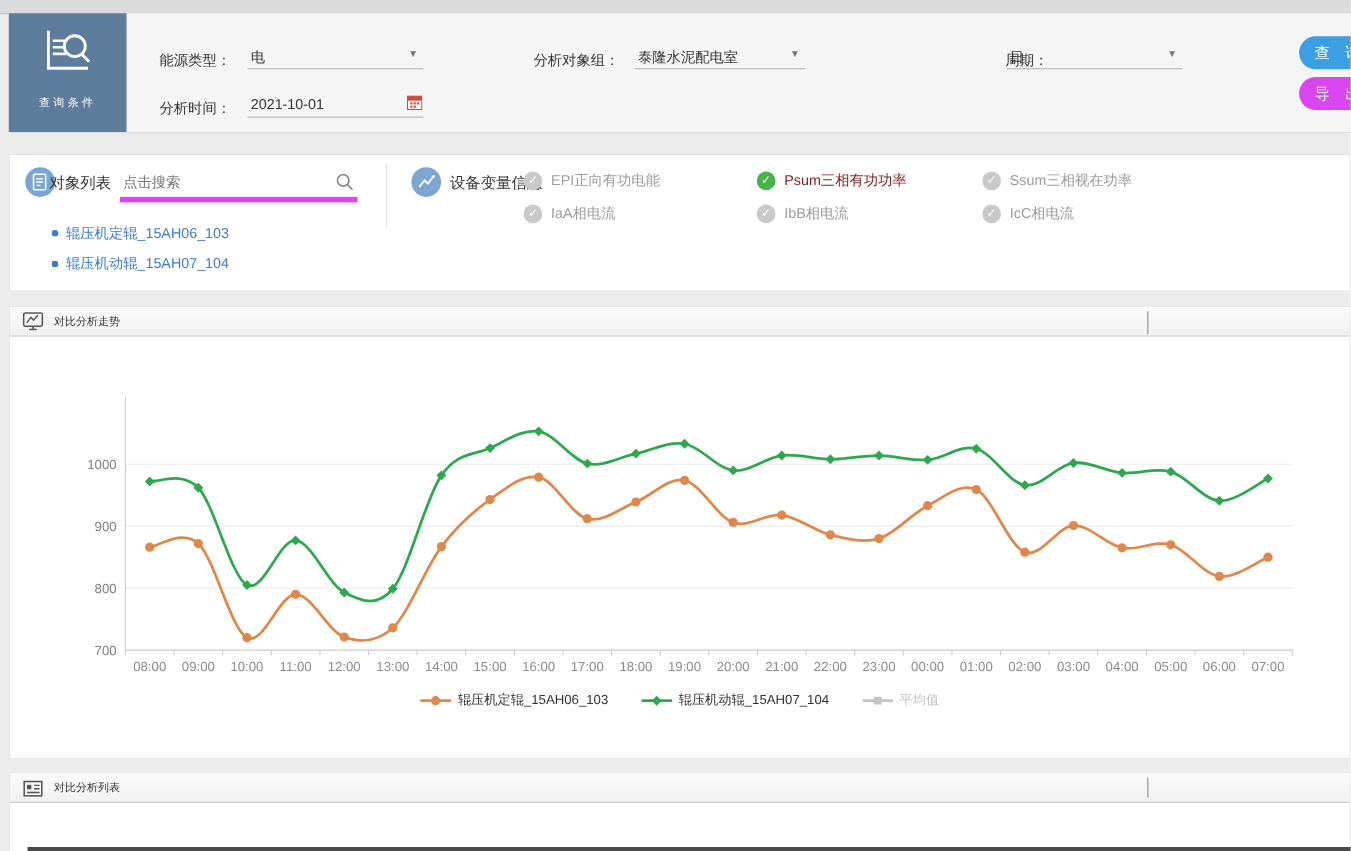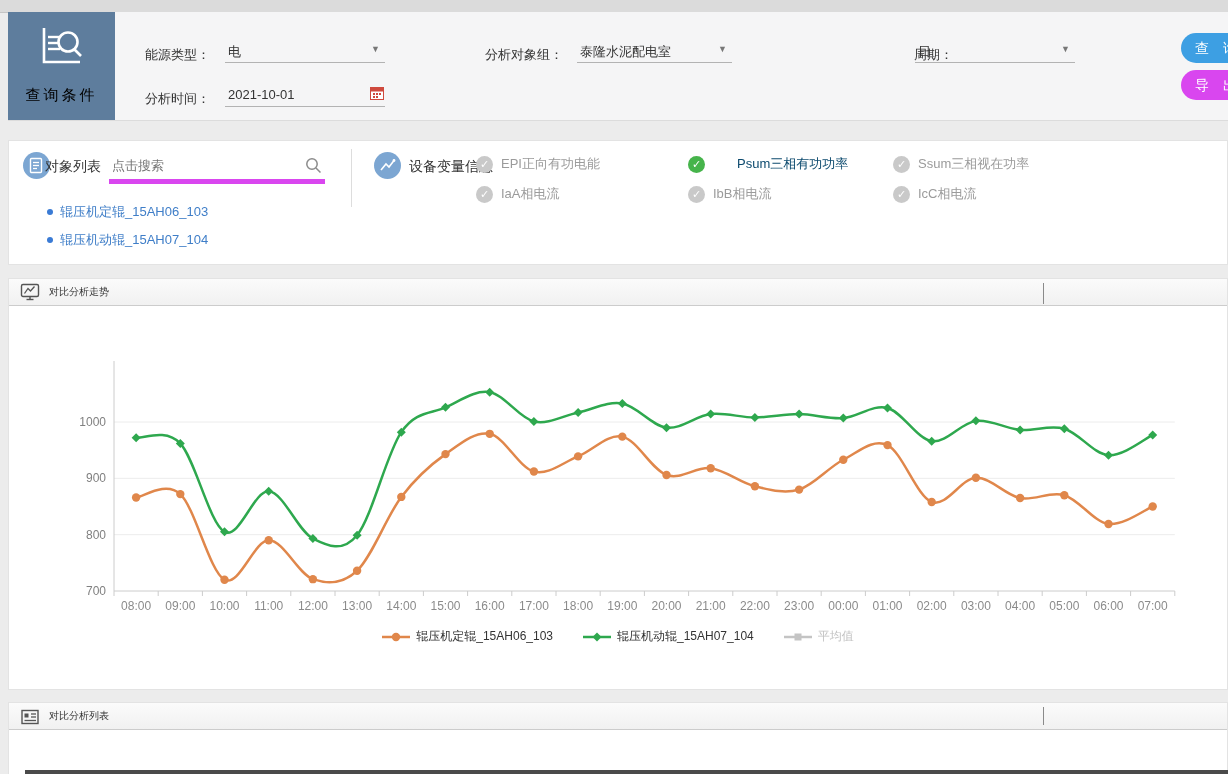--- a/index.html
+++ b/index.html
@@ -5,21 +5,21 @@
   html,body{margin:0;padding:0;}
   #app{position:relative;width:1228px;height:774px;background:#ececec;overflow:hidden;
        font-family:"Liberation Sans",sans-serif;-webkit-font-smoothing:antialiased;}
 
   
   .top-strip{position:absolute;left:0;top:0;width:1228px;height:12px;background:#dbdbdb;border-bottom:1px solid #c5c5c5;}
 
   
   .query-panel{position:absolute;left:8px;top:12px;width:1220px;height:108px;background:#f5f5f6;border-bottom:1px solid #dcdcdc;}
   .logo{position:absolute;left:0;top:0;width:107px;height:108px;background:#5e7d9d;}
-  .logo-title{position:absolute;left:0;right:0;top:74px;text-align:center;color:#000000;font-size:15px;letter-spacing:3px;}
+  .logo-title{position:absolute;left:0;right:0;top:74px;text-align:center;color:#ffffff;font-size:10px;letter-spacing:3px;}
   .logo-icon{position:absolute;left:30px;top:14px;}
   .f-label{position:absolute;font-size:13px;color:#333;white-space:nowrap;}
   .select,.datefield{position:absolute;height:24px;border-bottom:1px solid #b3b3b3;background:transparent;}
   .select .val,.datefield .val{position:absolute;left:3px;top:5px;font-size:13px;color:#333;white-space:nowrap;}
   .dd-arrow{position:absolute;right:5px;top:7px;font-size:9px;color:#777;line-height:1;}
   .cal-icon{position:absolute;right:1px;top:4px;}
   .hbtn{position:absolute;left:1173px;width:75px;height:30px;border-radius:15px 0 0 15px;color:#fff;
         font-size:14px;letter-spacing:5px;text-align:center;line-height:30px;cursor:pointer;}
   .btn-query{top:21px;background:#3d9fe3;}
   .btn-export{top:58px;background:#d946ef;}
@@ -33,21 +33,21 @@
   .search input{border:none;outline:none;background:transparent;font-size:13px;color:#555;width:182px;padding:7px 0 0 3px;}
   .search svg{position:absolute;right:3px;top:6px;}
   .v-divider{position:absolute;left:342px;top:8px;height:58px;width:0;border-left:1px solid #ddd;}
   .obj-item{position:absolute;display:flex;align-items:center;gap:7px;cursor:pointer;}
   .bullet{width:6px;height:6px;border-radius:50%;background:#3a7bd5;}
   .obj-item span.txt{font-size:13px;color:#3f7ec8;}
   .chk-item{position:absolute;display:flex;align-items:center;gap:8px;cursor:pointer;}
   .chk{width:17px;height:17px;border-radius:50%;background:#c9c9c9;color:#fff;font-size:11px;line-height:17px;text-align:center;}
   .chk-item.checked .chk{background:#46b44b;}
   .chk-label{font-size:13px;color:#9b9b9b;white-space:nowrap;}
-  .chk-item.checked .chk-label{color:#0c4a6e;margin-left:24px;}
+  .chk-item.checked .chk-label{color:#7f1d1d;}
 
   
   .chart-panel{position:absolute;left:8px;top:278px;width:1218px;height:410px;background:#fff;border:1px solid #e3e3e3;}
   .list-panel{position:absolute;left:8px;top:702px;width:1218px;height:80px;background:#fff;border:1px solid #e3e3e3;}
   .panel-header{position:relative;height:26px;background:linear-gradient(#fbfbfb,#f1f1f1);border-bottom:1px solid #cccccc;}
   .panel-header .ph-icon{position:absolute;left:11px;top:3px;}
   .panel-header .ph-title{position:absolute;left:40px;top:6px;font-size:10px;color:#333;}
   .artifact-line{position:absolute;left:1034px;top:4px;width:1px;height:21px;background:#8a8a8a;}
   .chart-body{position:relative;width:1218px;height:383px;}
   #chart-legend{position:absolute;left:0;right:0;top:322px;display:flex;justify-content:center;gap:30px;align-items:center;}

